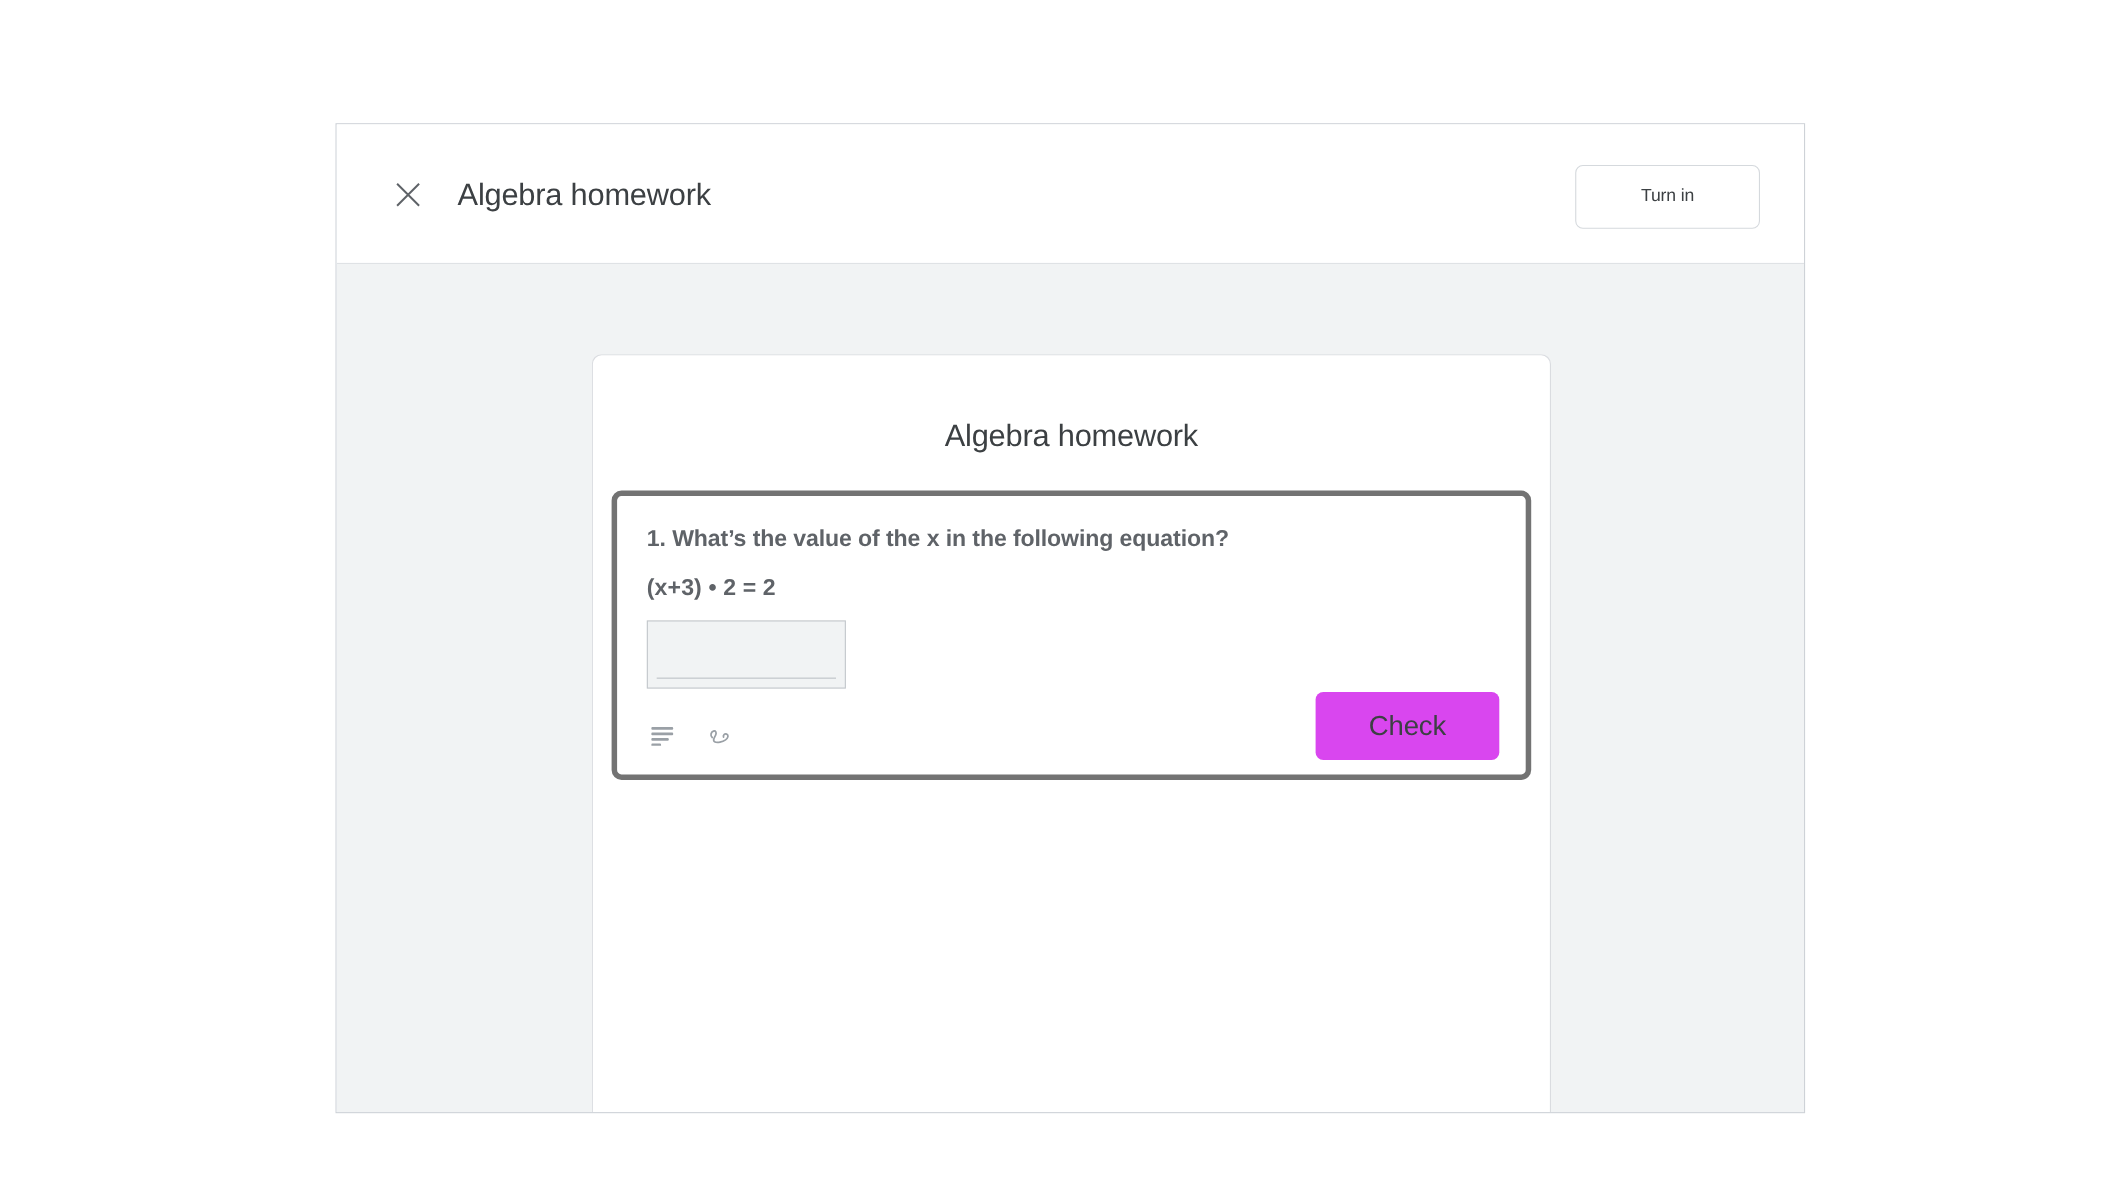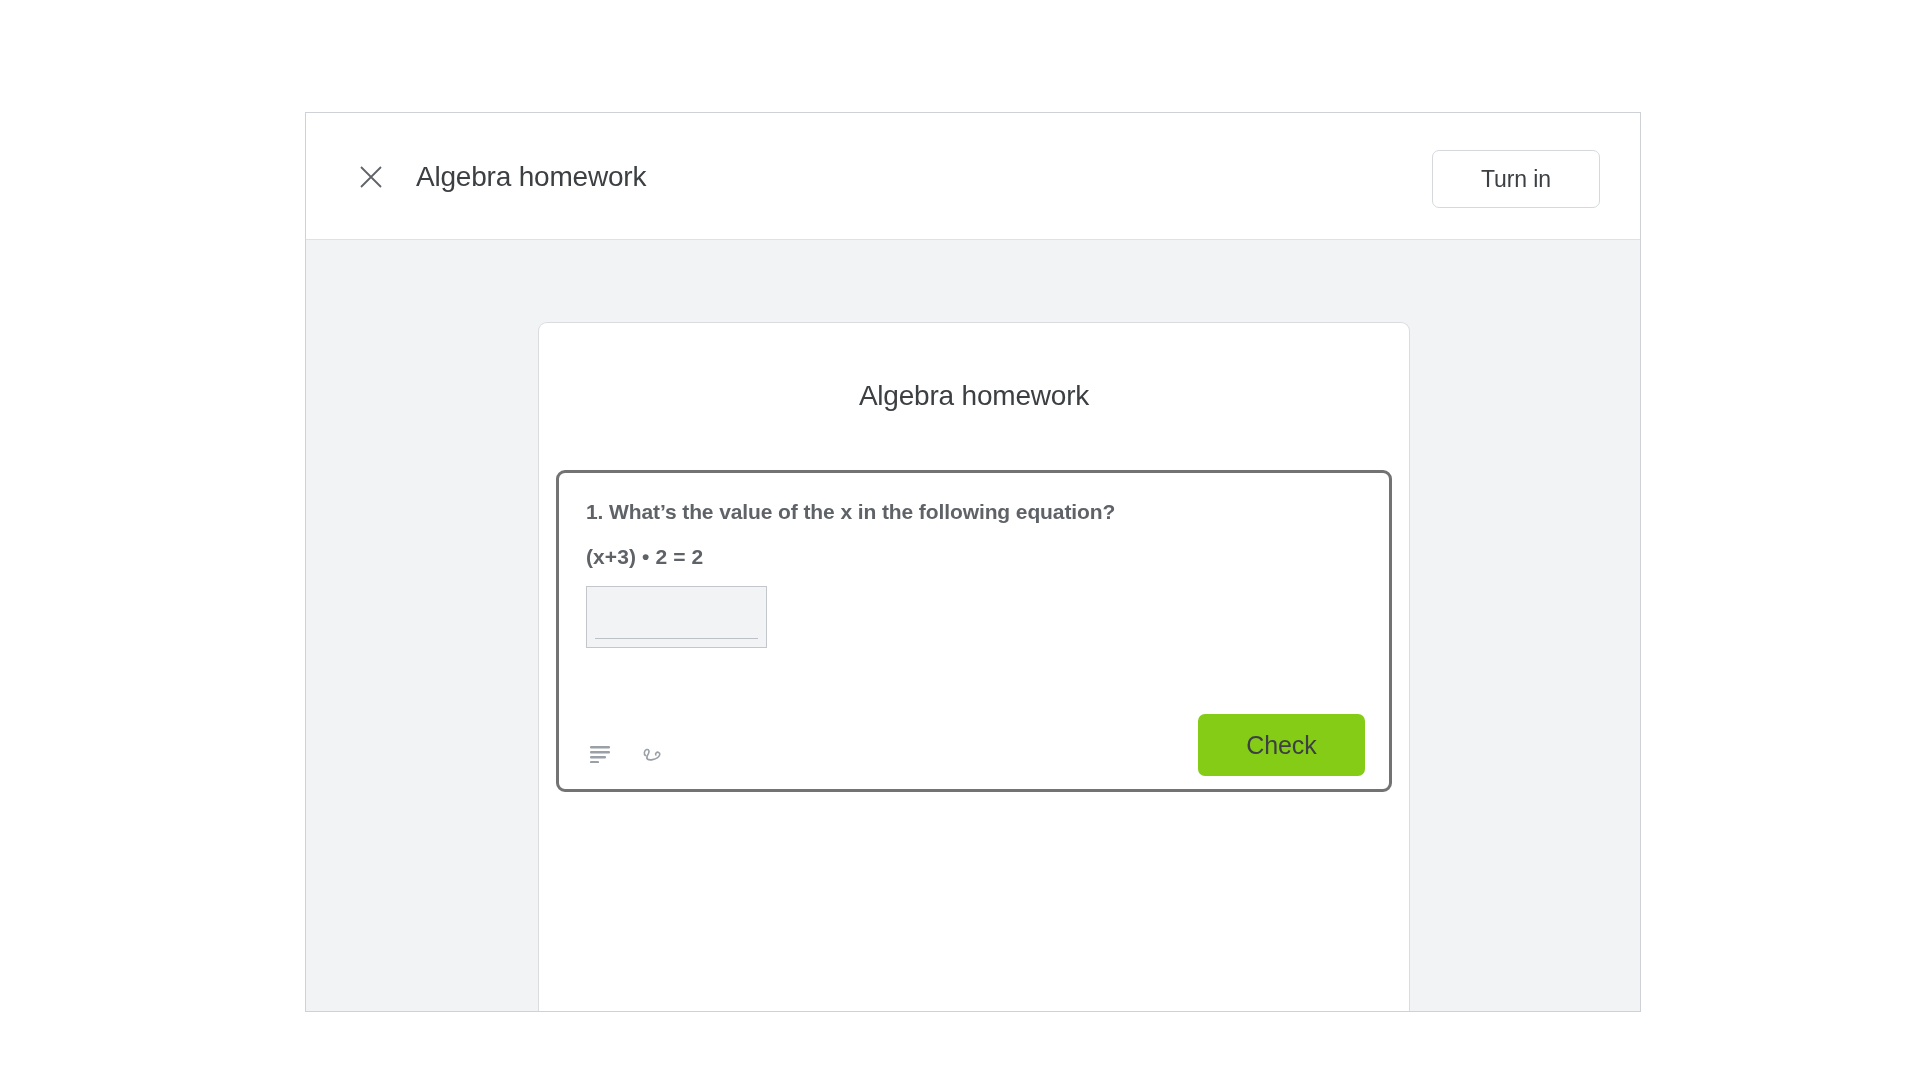--- a/index.html
+++ b/index.html
@@ -92,21 +92,21 @@
     position: absolute;
     right: 40px;
     top: 37px;
     min-width: 168px;
     height: 58px;
     border: 1px solid #d5d9dd;
     border-radius: 7px;
     background: #ffffff;
     color: #3c4043;
     font-family: "Liberation Sans", sans-serif;
-    font-size: 23px;
+    font-size: 16px;
     letter-spacing: -0.1px;
     cursor: pointer;
     padding: 0 22px;
   }
 
   
   .workspace {
     position: relative;
     height: 772px;
     background: #f1f3f4;
@@ -131,25 +131,25 @@
     text-align: center;
     font-size: 28px;
     font-weight: 400;
     color: #3c4043;
     letter-spacing: -0.2px;
   }
 
   
   .question-card {
     position: relative;
-    margin: 58px 17px 0 17px;
-    border: 3px solid #737373;
+    margin: 34px 17px 0 17px;
+    border: 5px solid #737373;
     border-radius: 9px;
     box-sizing: border-box;
-    height: 322px;
+    height: 263px;
     background: #ffffff;
   }
   .question-text {
     position: absolute;
     left: 27px;
     top: 27px;
     font-size: 21px;
     font-weight: 700;
     color: #5f6368;
     letter-spacing: -0.1px;
@@ -215,21 +215,21 @@
   }
   .tool-icon svg { display: block; }
 
   
   .check-btn {
     position: absolute;
     right: 24px;
     bottom: 13px;
     width: 167px;
     height: 62px;
-    background: #84cc16;
+    background: #d946ef;
     border: none;
     border-radius: 7px;
     color: #3c4043;
     font-family: "Liberation Sans", sans-serif;
     font-size: 25px;
     letter-spacing: -0.1px;
     cursor: pointer;
   }
 </style>
 </head>

